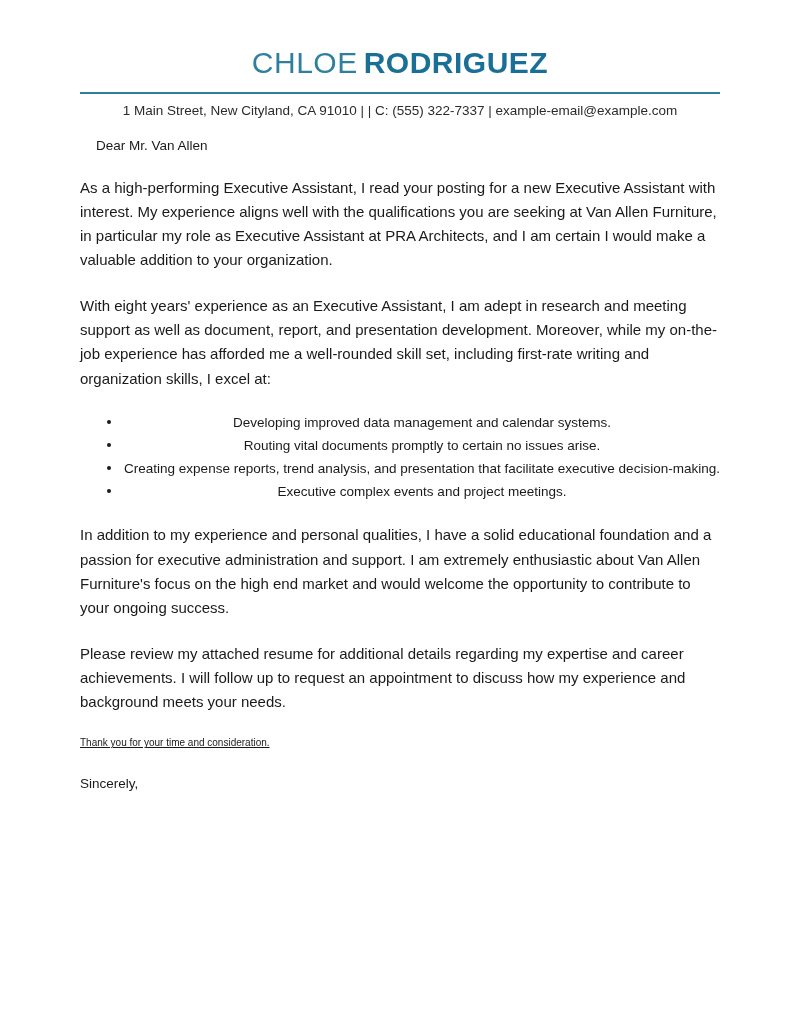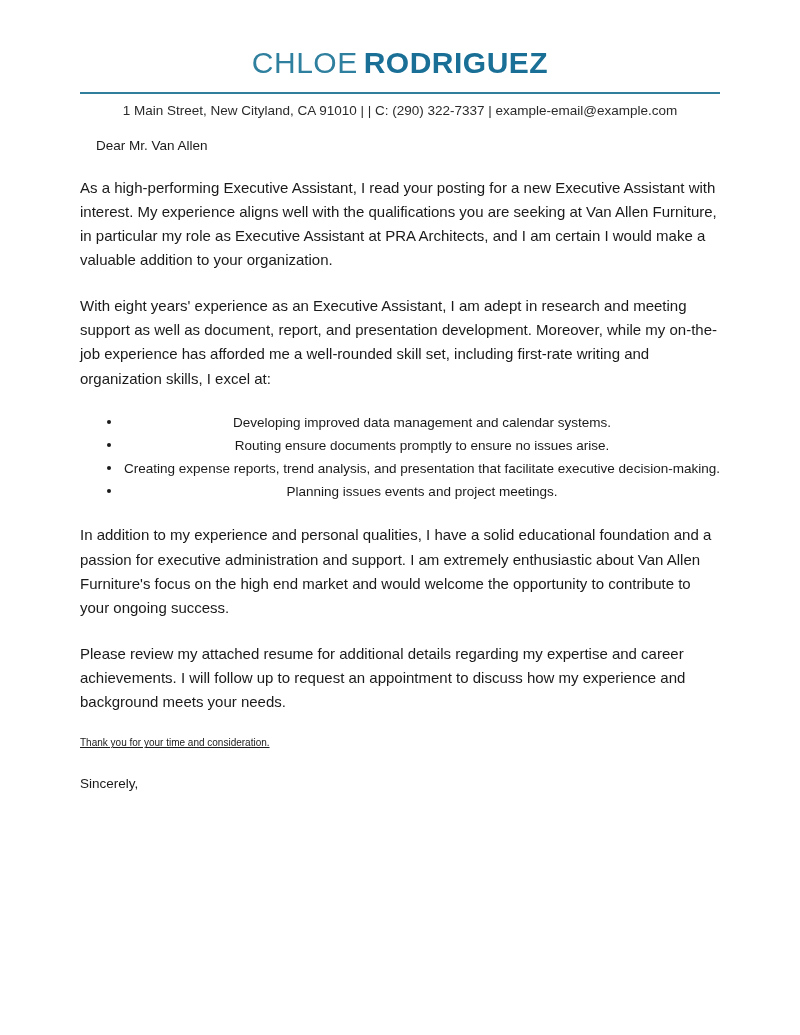--- a/index.html
+++ b/index.html
@@ -127,36 +127,36 @@
 </head>
 <body>
 
 <div class="page">
 
   <header class="letterhead">
     <div class="name-line">
       <span class="name-first">CHLOE</span><span class="name-last">RODRIGUEZ</span>
     </div>
     <div class="rule"></div>
-    <div class="contact-line">1 Main Street, New Cityland, CA 91010 | | C: (290) 322-7337 | example-email@example.com</div>
+    <div class="contact-line">1 Main Street, New Cityland, CA 91010 | | C: (555) 322-7337 | example-email@example.com</div>
   </header>
 
   <main class="body-wrap">
 
     <div class="salutation">Dear Mr. Van Allen</div>
 
     <p class="para">As a high-performing Executive Assistant, I read your posting for a new Executive Assistant with interest. My experience aligns well with the qualifications you are seeking at Van Allen Furniture, in particular my role as Executive Assistant at PRA Architects, and I am certain I would make a valuable addition to your organization.</p>
 
     <p class="para">With eight years' experience as an Executive Assistant, I am adept in research and meeting support as well as document, report, and presentation development. Moreover, while my on-the-job experience has afforded me a well-rounded skill set, including first-rate writing and organization skills, I excel at:</p>
 
     <ul class="skills">
       <li>Developing improved data management and calendar systems.</li>
-      <li>Routing ensure documents promptly to ensure no issues arise.</li>
+      <li>Routing vital documents promptly to certain no issues arise.</li>
       <li>Creating expense reports, trend analysis, and presentation that facilitate executive decision-making.</li>
-      <li>Planning issues events and project meetings.</li>
+      <li>Executive complex events and project meetings.</li>
     </ul>
 
     <p class="para">In addition to my experience and personal qualities, I have a solid educational foundation and a passion for executive administration and support. I am extremely enthusiastic about Van Allen Furniture's focus on the high end market and would welcome the opportunity to contribute to your ongoing success.</p>
 
     <p class="para">Please review my attached resume for additional details regarding my expertise and career achievements. I will follow up to request an appointment to discuss how my experience and background meets your needs.</p>
 
     <div class="closing">Thank you for your time and consideration.</div>
 
     <div class="signoff">Sincerely,</div>
 

